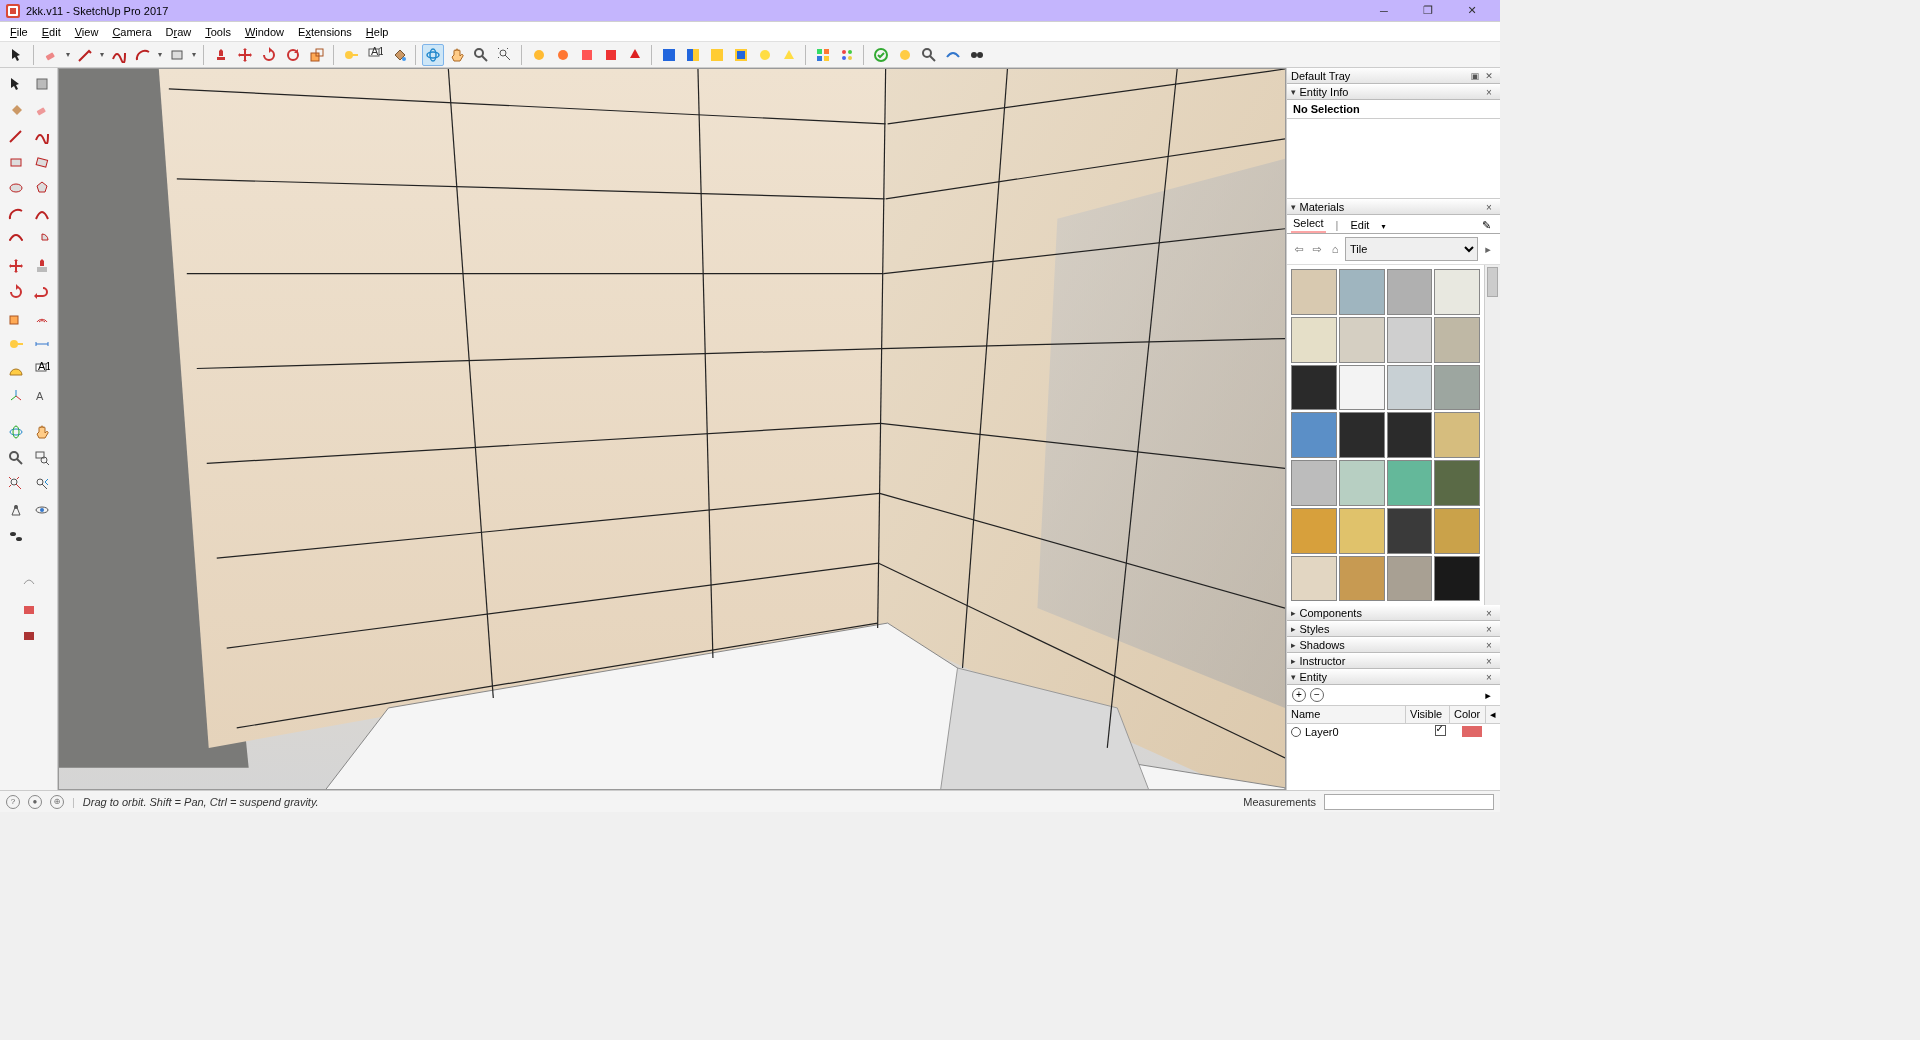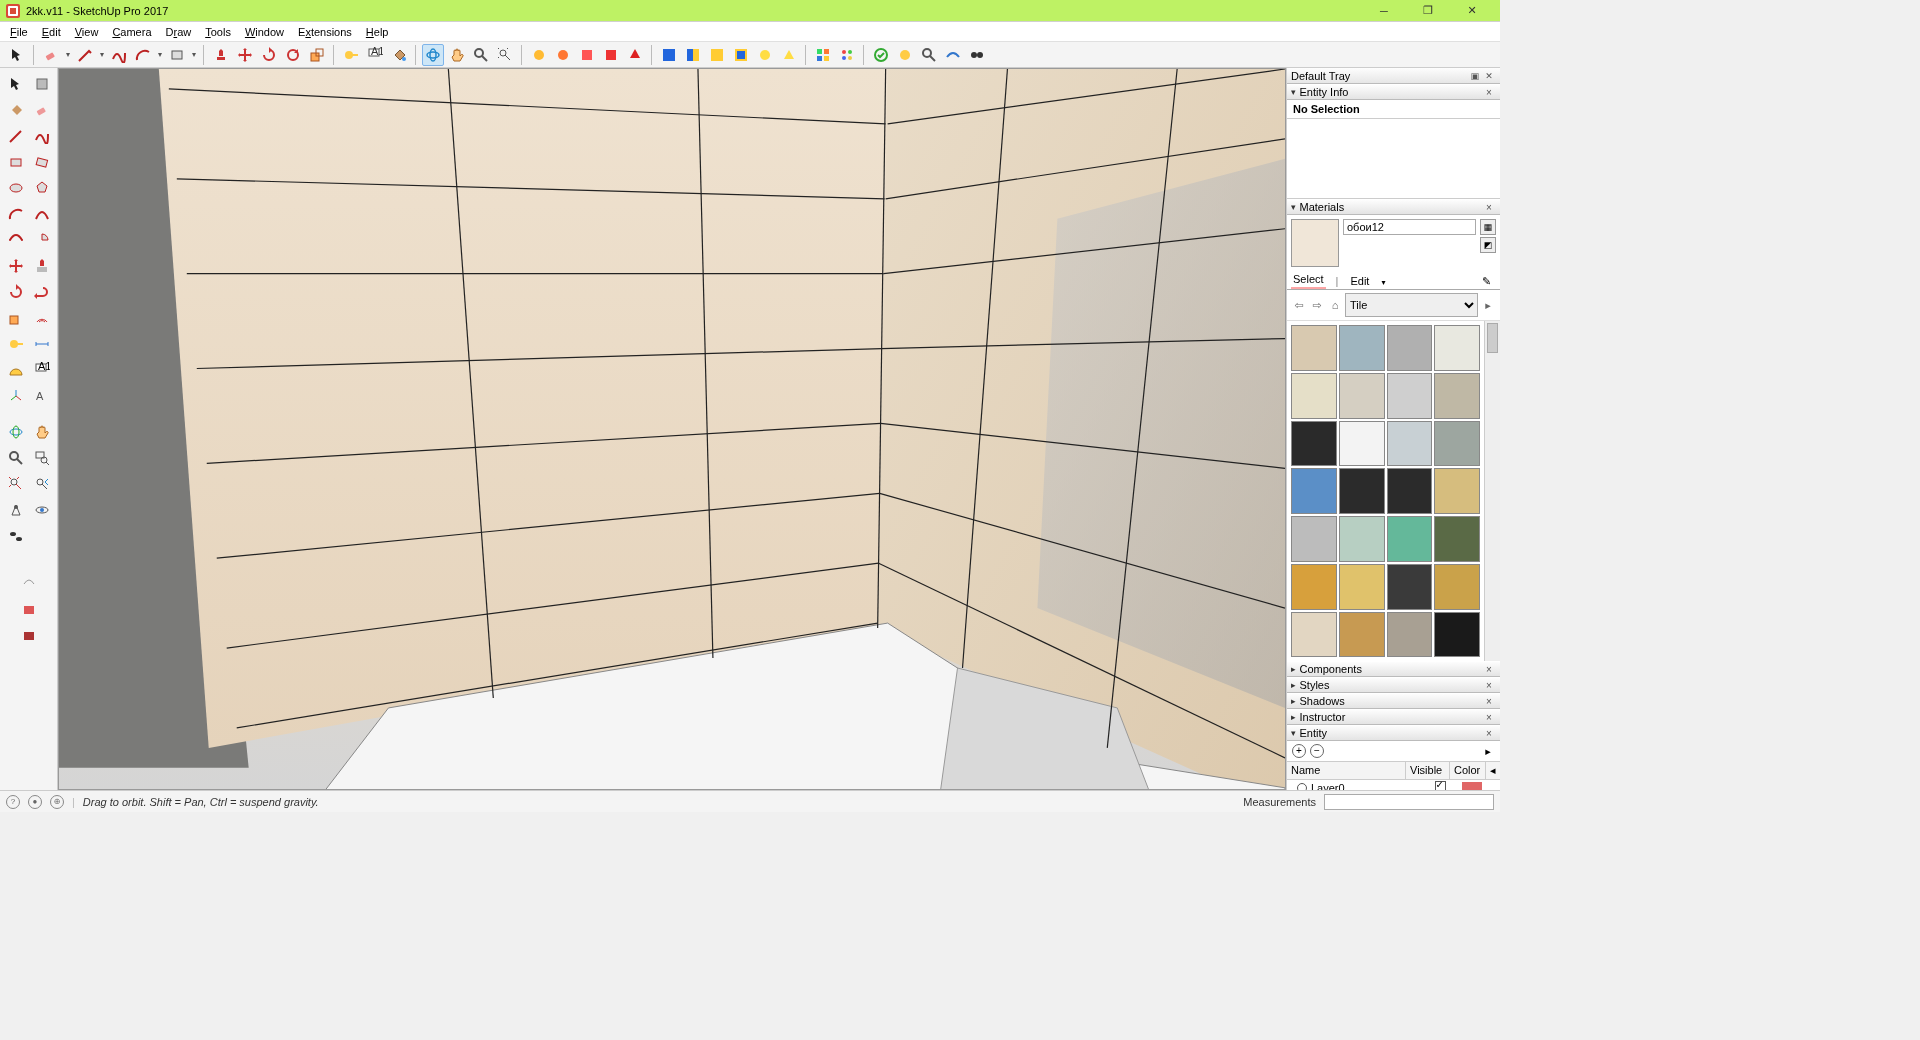--- a/index.html
+++ b/index.html
@@ -1,17 +1,17 @@
 <!DOCTYPE html>
 <html><head>
 <meta charset="utf-8">
 <style>
 * { margin:0; padding:0; box-sizing:border-box; font-family:"Segoe UI",Tahoma,sans-serif; font-size:11px; user-select:none; }
 html,body { width:1500px; height:812px; overflow:hidden; background:#f0f0f0; }
-.titlebar { height:22px; background:#bef264; display:flex; align-items:center; padding:0 6px; border-bottom:1px solid #d0d0d0; }
+.titlebar { height:22px; background:#c4b5fd; display:flex; align-items:center; padding:0 6px; border-bottom:1px solid #d0d0d0; }
 .titlebar .icon { width:14px; height:14px; background:#d94a38; border-radius:2px; margin-right:6px; position:relative; }
 .titlebar .icon::after{content:"";position:absolute;inset:2px;border:2px solid #fff;border-radius:1px;}
 .titlebar .title { flex:0 0 auto; color:#000; }
 .titlebar .spacer { flex:1; }
 .winbtn { width:44px; height:22px; display:flex; align-items:center; justify-content:center; color:#333;}
 .menubar { height:20px; background:#fff; display:flex; align-items:center; padding:0 4px; gap:2px; border-bottom:1px solid #e0e0e0;}
 .menubar span { padding:2px 6px; cursor:default; }
 .menubar span u{text-decoration:underline;}
 .toolbar-top { height:26px; background:#f4f4f4; border-bottom:1px solid #ccc; display:flex; align-items:center; padding:0 6px; gap:2px;}
 .tb { width:22px; height:22px; display:flex; align-items:center; justify-content:center; border:1px solid transparent; border-radius:2px; }
@@ -54,21 +54,21 @@
 .mat-scroll{width:16px;background:#eee;border-left:1px solid #ccc;position:relative;}
 .mat-scroll .thumb{position:absolute;top:2px;left:2px;right:2px;height:30px;background:#ccc;border:1px solid #aaa;}
 .layers-body{background:#fff;flex:1;display:flex;flex-direction:column;min-height:0;}
 .layers-ctrl{display:flex;gap:4px;padding:3px 5px;align-items:center;}
 .layers-ctrl .c{width:14px;height:14px;border:1px solid #666;border-radius:50%;display:flex;align-items:center;justify-content:center;font-size:10px;line-height:1;}
 .layers-ctrl .spacer{flex:1;}
 .layers-ctrl .arr{width:14px;text-align:center;}
 .layers-head{display:flex;background:#f4f4f4;border-top:1px solid #ccc;border-bottom:1px solid #ccc;}
 .layers-head div{padding:2px 4px;border-right:1px solid #ccc;}
 .lh-name{flex:1;} .lh-vis{width:44px;} .lh-col{width:36px;} .lh-sc{width:14px;border-right:none!important;}
-.layers-list{flex:1;overflow:hidden;margin-left:6px;}
+.layers-list{flex:1;overflow:hidden;}
 .layer-row{display:flex;align-items:center;padding:1px 4px;}
 .layer-row .radio{width:10px;height:10px;border:1px solid #555;border-radius:50%;margin-right:4px;}
 .layer-row .nm{flex:1;white-space:nowrap;overflow:hidden;text-overflow:ellipsis;}
 .layer-row .chk{width:44px;text-align:center;}
 .layer-row .chk span{display:inline-block;width:11px;height:11px;border:1px solid #555;position:relative;}
 .layer-row .chk span::after{content:"✓";position:absolute;top:-3px;left:0;font-size:10px;color:#000;}
 .layer-row .color{width:20px;height:11px;margin-right:14px;}
 .statusbar{height:22px;background:#f4f4f4;border-top:1px solid #ccc;display:flex;align-items:center;padding:0 6px;gap:8px;}
 .statusbar .si{width:14px;height:14px;border:1px solid #888;border-radius:50%;font-size:8px;display:flex;align-items:center;justify-content:center;color:#666;}
 .statusbar .sep2{color:#bbb;}
@@ -650,28 +650,20 @@
     <div class="noselection">No Selection</div>
     <div style="height:80px;background:#fff;border-bottom:1px solid #ccc"></div>
 
     <div class="panel-head">
       <span class="arrow">▾</span>
       <span>Materials</span>
       <div class="spacer"></div>
         <div class="x">×</div>
     </div>
     <div class="mat-body">
-      <div class="mat-top">
-        <div class="mat-swatch"></div>
-        <div class="mat-name"><input value="обои12" style=""></div>
-        <div class="mat-side">
-          <div class="ic">▦</div>
-          <div class="ic">◩</div>
-        </div>
-      </div>
       <div class="mat-tabs">
         <span class="active">Select</span>
         <span style="color:#888">|</span>
         <span>Edit</span>
         <span class="edit-dd">▾</span>
         <span class="eyedrop">✎</span>
       </div>
       <div class="mat-nav">
         <div class="navb">⇦</div>
         <div class="navb">⇨</div>

